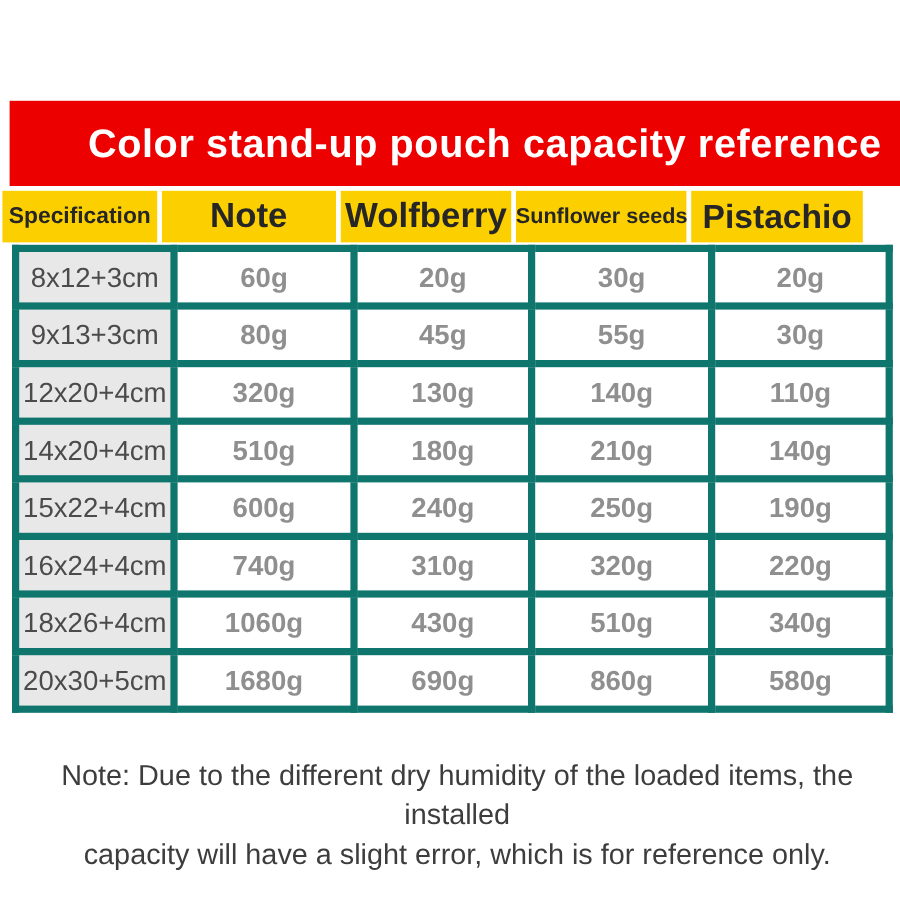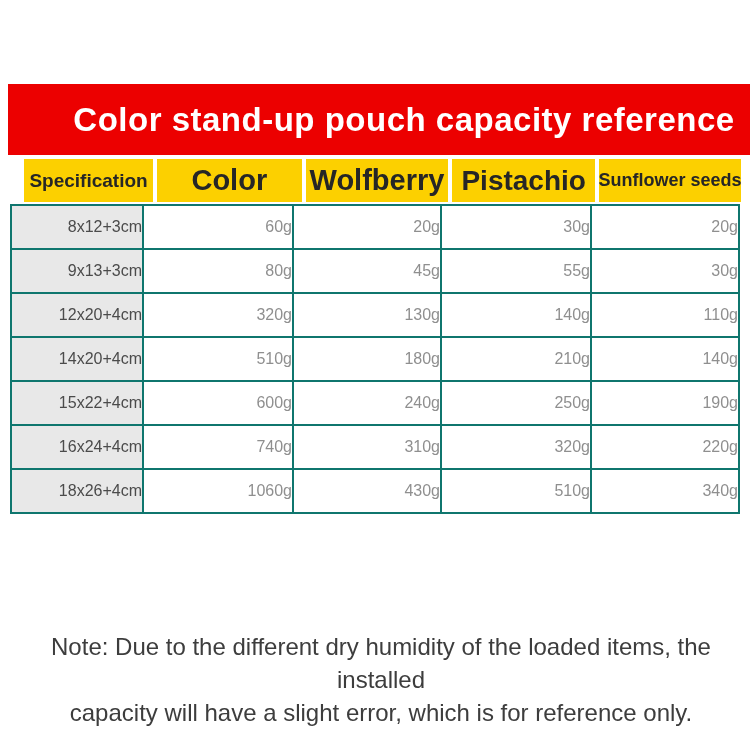--- a/index.html
+++ b/index.html
@@ -23,21 +23,21 @@
     align-items: center;
     justify-content: center;
     font-size: 33px;
     font-weight: bold;
     letter-spacing: 0.5px;
     white-space: nowrap;
     padding-left: 31px;
   }
   .header-row {
     position: absolute;
-    left: 24px;
+    left: 2px;
     top: 159px;
     width: 717px;
     height: 43px;
     display: flex;
     gap: 4px;
   }
   .header-cell {
     background: #fcd000;
     color: #262626;
     display: flex;
@@ -53,34 +53,35 @@
   .hc4 { width: 142px; font-size: 18px; }
   .capacity-table {
     position: absolute;
     left: 10px;
     top: 204px;
     border-collapse: collapse;
     table-layout: fixed;
     width: 728px;
   }
   .capacity-table td {
-    border: 2px solid #0f766e;
+    border: 6px solid #0f766e;
     height: 42px;
-    text-align: right;
+    text-align: center;
     vertical-align: middle;
-    font-size: 16px;
+    font-size: 23px;
     padding: 0;
   }
   td.spec-cell {
     background: #e8e8e8;
     color: #4b4b4b;
   }
   td.value-cell {
     background: #ffffff;
     color: #8f8f8f;
+    font-weight: bold;
   }
   .note {
     position: absolute;
     left: 25px;
     top: 630px;
     width: 712px;
     color: #3d3d3d;
     font-size: 24px;
     line-height: 33px;
     white-space: pre-line;
@@ -91,24 +92,24 @@
 <body>
 
 <div class="page">
 
   <div class="banner">
     <span>Color stand-up pouch capacity reference</span>
   </div>
 
   <div class="header-row">
     <div class="header-cell hc0">Specification</div>
-    <div class="header-cell hc1">Color</div>
+    <div class="header-cell hc1">Note</div>
     <div class="header-cell hc2">Wolfberry</div>
+    <div class="header-cell hc4">Sunflower seeds</div>
     <div class="header-cell hc3">Pistachio</div>
-    <div class="header-cell hc4">Sunflower seeds</div>
   </div>
 
   <table class="capacity-table">
     <colgroup>
       <col style="width:132px">
       <col style="width:150px">
       <col style="width:148px">
       <col style="width:150px">
       <col style="width:148px">
     </colgroup>
@@ -155,19 +156,26 @@
           <td class="value-cell">320g</td>
           <td class="value-cell">220g</td>
         </tr>
         <tr>
           <td class="spec-cell">18x26+4cm</td>
           <td class="value-cell">1060g</td>
           <td class="value-cell">430g</td>
           <td class="value-cell">510g</td>
           <td class="value-cell">340g</td>
         </tr>
+        <tr>
+          <td class="spec-cell">20x30+5cm</td>
+          <td class="value-cell">1680g</td>
+          <td class="value-cell">690g</td>
+          <td class="value-cell">860g</td>
+          <td class="value-cell">580g</td>
+        </tr>
       </tbody>
   </table>
 
   <div class="note">Note: Due to the different dry humidity of the loaded items, the installed
 capacity will have a slight error, which is for reference only.</div>
 
 </div>
 
 </body></html>

